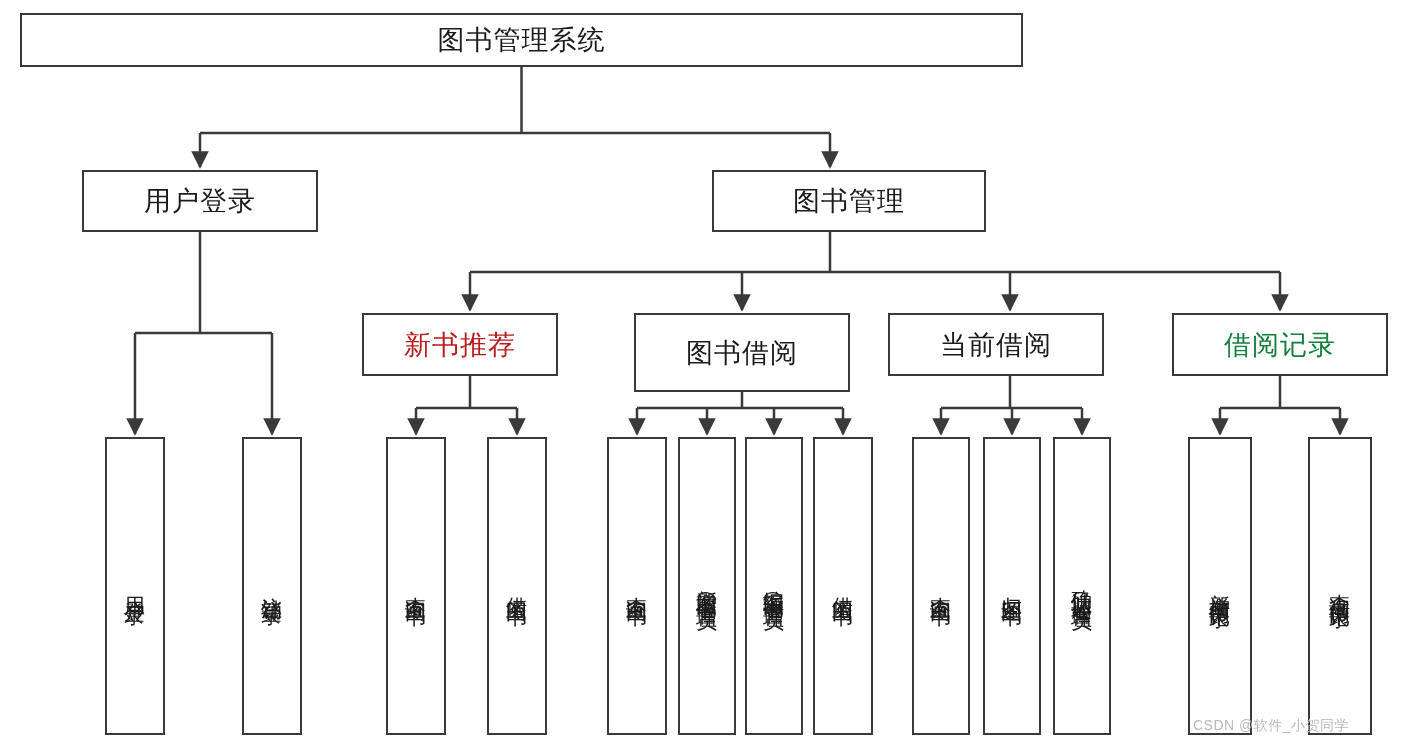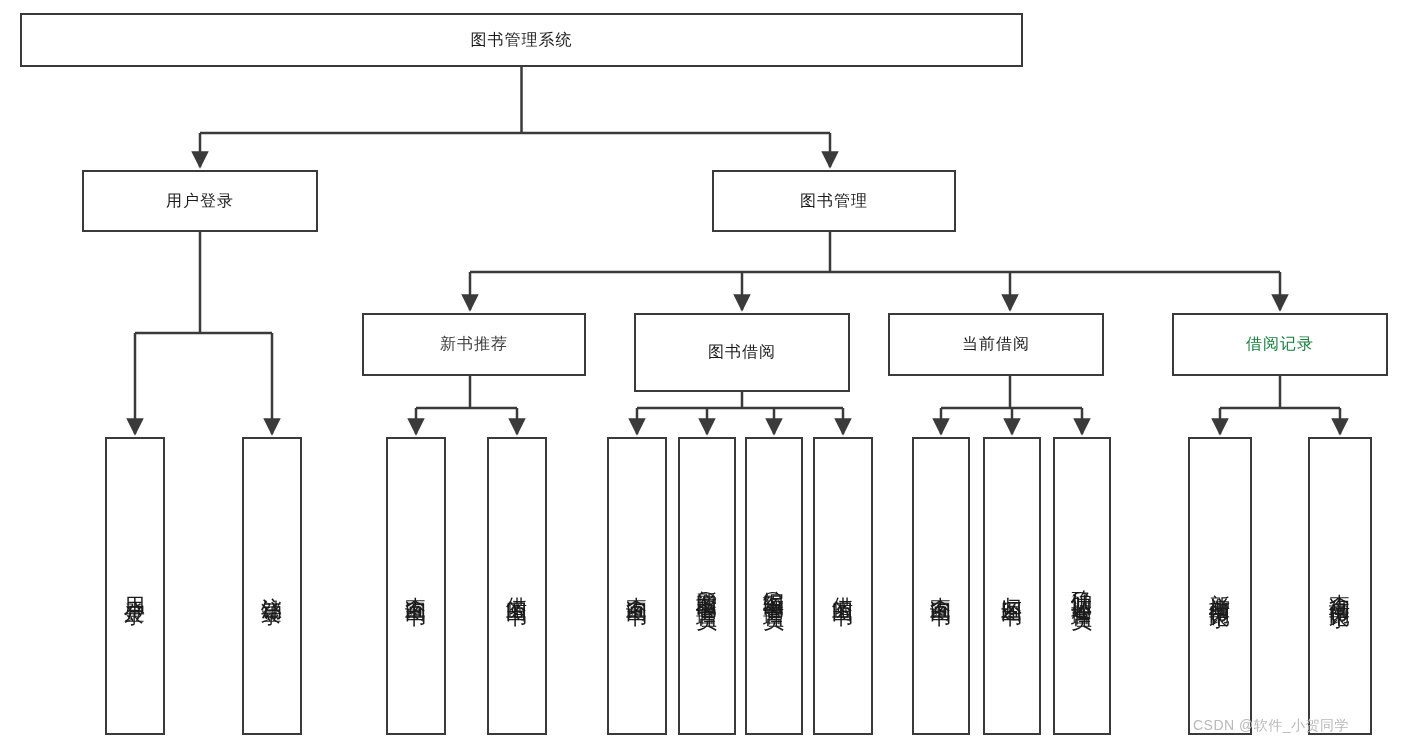--- a/index.html
+++ b/index.html
@@ -29,21 +29,21 @@
     position: absolute;
     box-sizing: border-box;
     background: #ffffff;
     border: 2px solid #3a3a3a;
     display: flex;
     align-items: center;
     justify-content: center;
     color: #1b1b1b;
   }
   .node-h {
-    font-size: 16px;
+    font-size: 27px;
     letter-spacing: 1px;
   }
   .node-v {
     
     font-size: 21px;
   }
   .node-v .vtext {
     writing-mode: vertical-rl;
     text-orientation: upright;
     letter-spacing: 3px;
@@ -110,24 +110,24 @@
       </g>
   </svg>
 
   <div id="node-layer">
       <div class="node node-h" style="left: 20px; top: 13px; width: 1003px; height: 54px; border-color: rgb(58, 58, 58); color: rgb(27, 27, 27);">
         <span class="htext">图书管理系统</span>
       </div>
       <div class="node node-h" style="left: 82px; top: 170px; width: 236px; height: 62px; border-color: rgb(58, 58, 58); color: rgb(27, 27, 27);">
         <span class="htext">用户登录</span>
       </div>
-      <div class="node node-h" style="left: 712px; top: 170px; width: 244px; height: 62px; border-color: rgb(58, 58, 58); color: rgb(27, 27, 27);">
+      <div class="node node-h" style="left: 712px; top: 170px; width: 274px; height: 62px; border-color: rgb(58, 58, 58); color: rgb(27, 27, 27);">
         <span class="htext">图书管理</span>
       </div>
-      <div class="node node-h" style="left: 362px; top: 313px; width: 224px; height: 63px; border-color: rgb(58, 58, 58); color: #404040;">
+      <div class="node node-h" style="left: 362px; top: 313px; width: 196px; height: 63px; border-color: rgb(58, 58, 58); color: #b91c1c;">
         <span class="htext">新书推荐</span>
       </div>
       <div class="node node-h" style="left: 634px; top: 313px; width: 216px; height: 79px; border-color: rgb(58, 58, 58); color: rgb(27, 27, 27);">
         <span class="htext">图书借阅</span>
       </div>
       <div class="node node-h" style="left: 888px; top: 313px; width: 216px; height: 63px; border-color: rgb(58, 58, 58); color: rgb(27, 27, 27);">
         <span class="htext">当前借阅</span>
       </div>
       <div class="node node-h" style="left: 1172px; top: 313px; width: 216px; height: 63px; border-color: rgb(58, 58, 58); color: #15803d;">
         <span class="htext">借阅记录</span>

